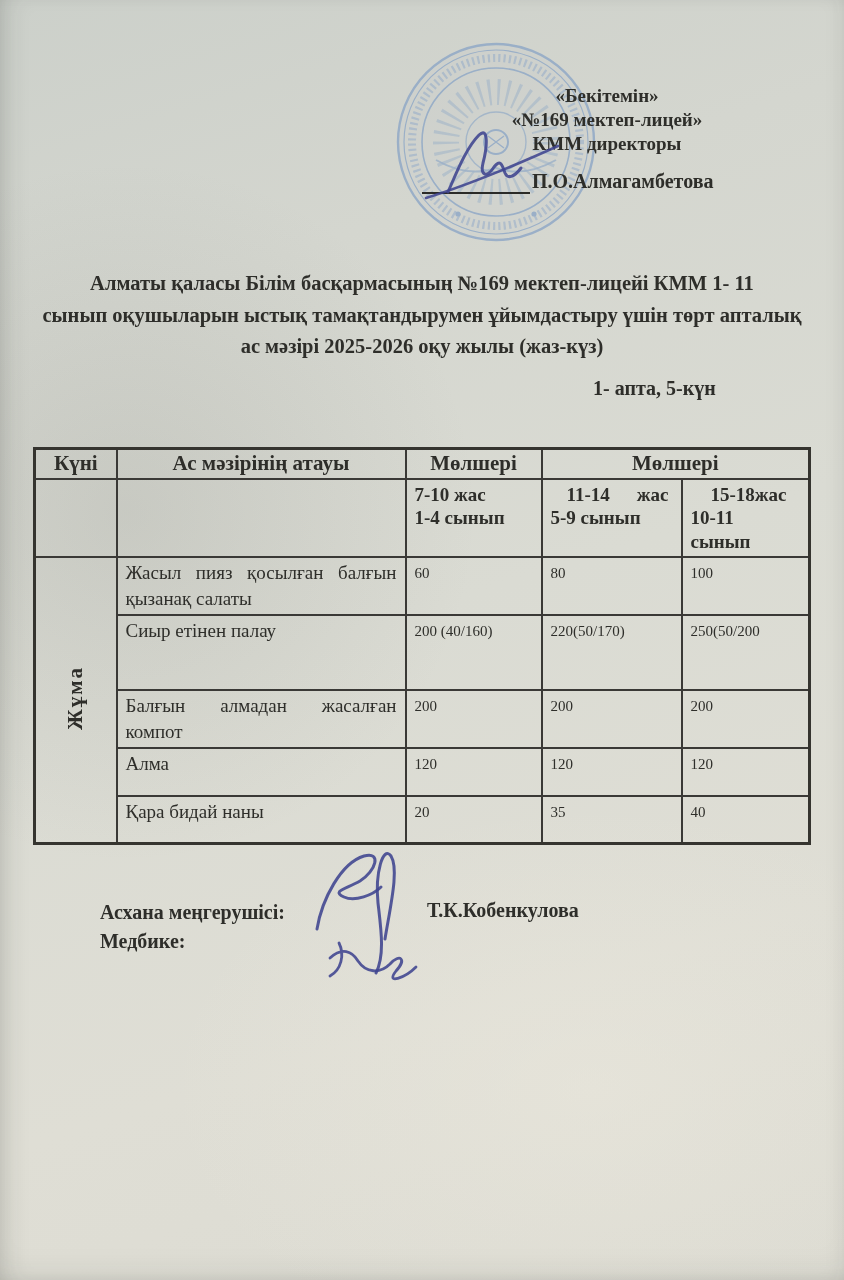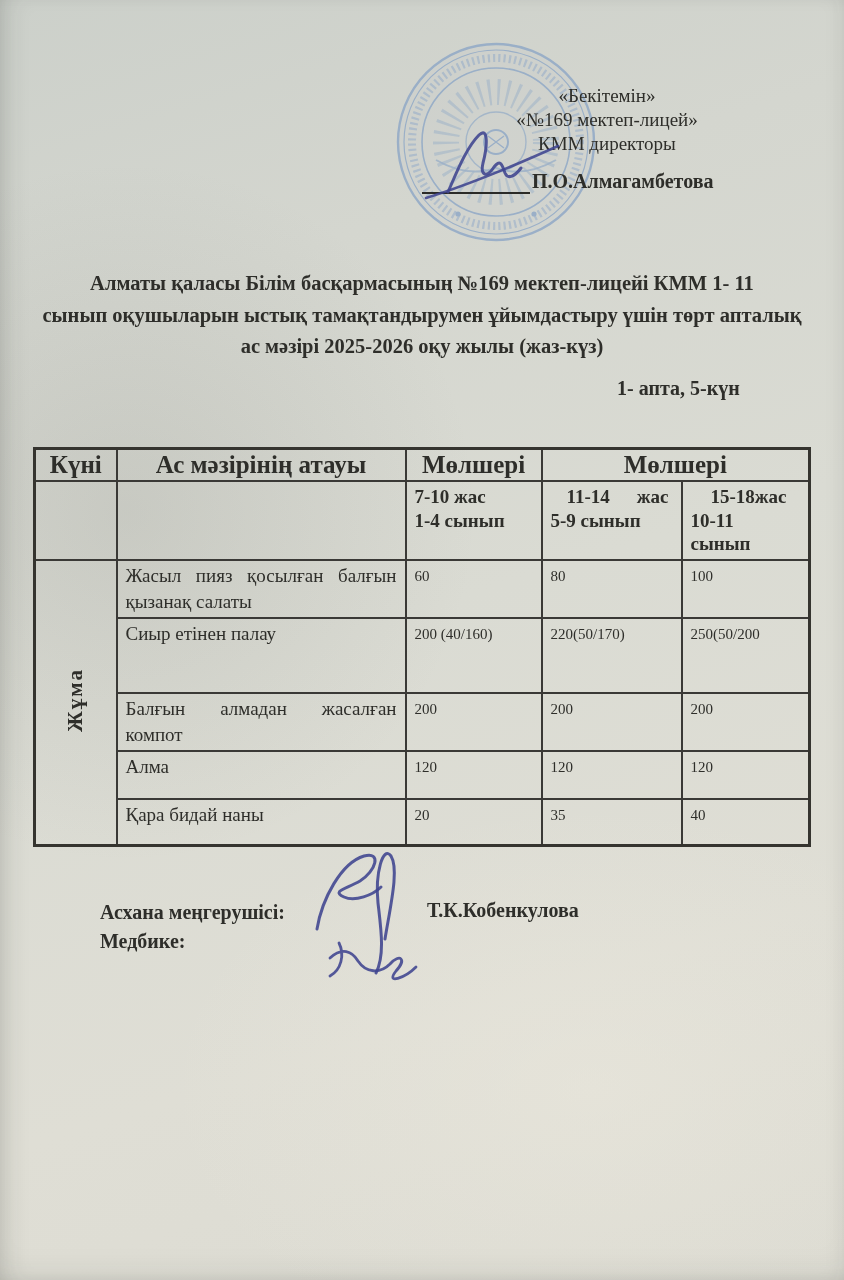--- a/index.html
+++ b/index.html
@@ -15,39 +15,39 @@
       linear-gradient(163deg, #ccd0ca 0%, #d4d6cf 22%, #dadbd3 48%, #dfded5 75%, #dcdbd2 100%);
     box-shadow: inset 18px 0 30px -20px rgba(40,42,38,.25), inset -12px 0 28px -20px rgba(40,42,38,.15), inset 0 -20px 40px -28px rgba(40,42,38,.18);
   }
   .abs { position: absolute; }
 
   
   .stamp { left: 392px; top: 38px; opacity: .78; }
 
   
   .approval { left: 492px; top: 84px; width: 230px; text-align: center;
-              font-weight: normal; font-size: 19px; line-height: 24px; }
+              font-weight: bold; font-size: 19px; line-height: 24px; }
   .sign-row { left: 422px; top: 168px; display: flex; align-items: flex-end; }
   .sig-underline { display: inline-block; width: 108px; height: 24px;
                    border-bottom: 2.5px solid #2b2b28; margin-right: 2px; }
   .director-name { font-weight: bold; font-size: 20px; line-height: 26px; }
 
   .ink { fill: none; stroke: #3f4490; stroke-linecap: round; stroke-linejoin: round; opacity: .88; }
 
   
   .title { left: 22px; top: 268px; width: 800px; text-align: center;
            font-weight: bold; font-size: 20.5px; line-height: 31.5px; }
-  .week { left: 593px; top: 377px; font-weight: bold; font-size: 20px; margin-left: 24px; }
+  .week { left: 593px; top: 377px; font-weight: bold; font-size: 20px; }
 
   
   .menu { left: 33px; top: 447px; position: absolute; width: 775px;
           border-collapse: collapse; table-layout: fixed; }
   .menu td { border: 2px solid #3a3936; vertical-align: top; overflow: hidden; }
   .menu { border: 3px solid #35342f; }
-  tr.h1 td { font-weight: bold; font-size: 25px; text-align: center; vertical-align: middle; padding: 1px 4px; }
+  tr.h1 td { font-weight: bold; font-size: 21px; text-align: center; vertical-align: middle; padding: 1px 4px; }
   tr.h2 td { font-weight: bold; font-size: 19px; line-height: 23.5px; padding: 3px 8px; }
   td.dish { font-size: 19px; line-height: 26px; padding: 2px 8px; }
   td.val  { font-size: 15px; line-height: 24px; padding: 3px 8px; }
   td.day  { text-align: center; vertical-align: middle; }
   .vert { display: inline-block; writing-mode: vertical-rl; transform: rotate(180deg);
           font-weight: bold; font-size: 21px; letter-spacing: 2px; }
   .jl { display: block; text-align: justify; text-align-last: justify; }
   .l  { display: block; }
   .ind20 { padding-left: 20px; }
   .jl-pad { padding-left: 16px; padding-right: 4px; }

